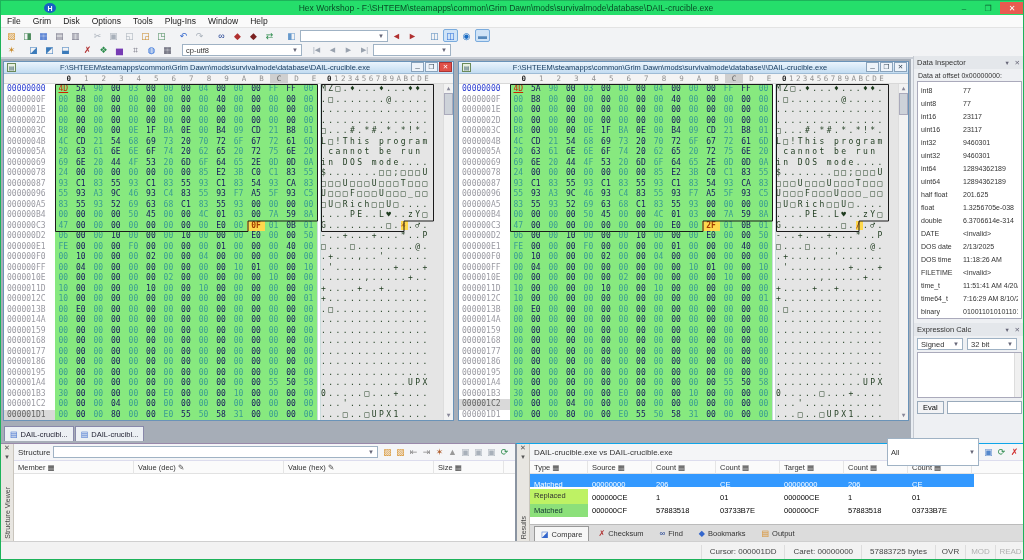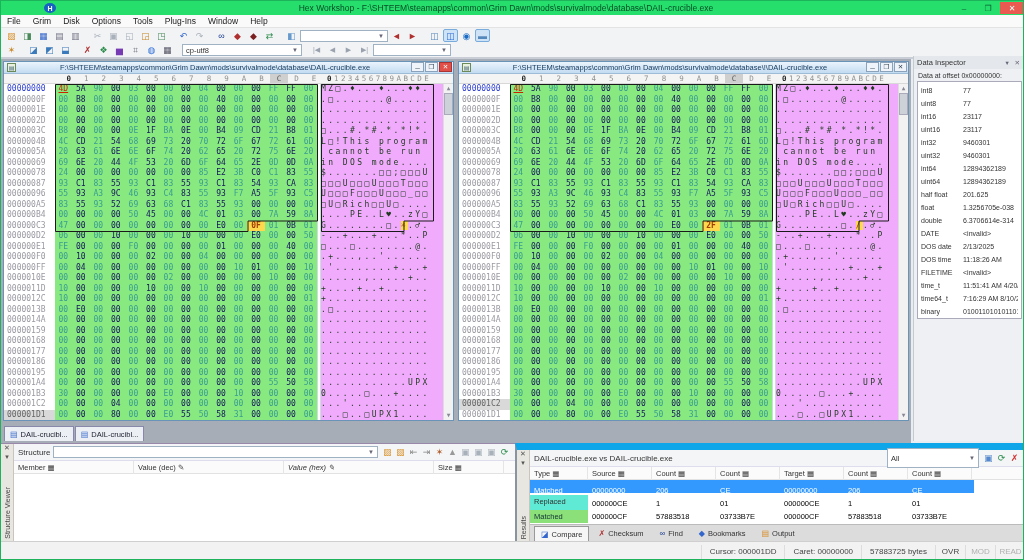--- a/index.html
+++ b/index.html
@@ -57,21 +57,21 @@
   .col-off div.first{color:#2a3bd0;}
   .col-off div.cur{background:#d9d9d9;color:#666;}
   .hexgrid{width:263px;background:#87e97f;position:relative;}
   .hexrow{height:10.5px;display:flex;}
   .hb{width:17.53px;text-align:center;line-height:10.5px;}
   .hb.ev{color:#3a9d92;}
   .hb.od{color:#15155e;}
   .hb.caret{color:#cc2200;text-decoration:underline;}
   .hb.diff{background:#ffd94d;color:#a33c00;font-weight:bold;}
   .gapcol{width:4px;background:#fff;border-left:1px solid #cdd;border-right:1px solid #cdd;}
-  .asciicol{width:135px;background:#f0abfc;position:relative;color:#1d3a1d;overflow:hidden;}
+  .asciicol{width:135px;background:#e5e5e5;position:relative;color:#1d3a1d;overflow:hidden;}
   .arow{height:10.5px;line-height:10.5px;letter-spacing:2.43px;white-space:pre;}
   .arow .diff{background:#ffd94d;color:#a33c00;}
   .selsvg{position:absolute;left:0;top:0;pointer-events:none;}
   .vscroll{flex:1;background:#f2f2f2;border-left:1px solid #ddd;display:flex;flex-direction:column;align-items:center;}
   .vscroll .sarr{font-size:6px;color:#889;height:9px;}
   .vscroll .sthumb{width:9px;height:22px;background:#cdd2d9;border:1px solid #aab;}
   .vscroll .spacer{flex:1;}
   
   #tabsrow{position:absolute;left:0;top:424px;width:910px;height:18px;background:#a6adb7;display:flex;align-items:flex-start;padding:1px 0 0 3px;gap:1px;}
   .doctab{height:15px;background:#ecf0f4;border:1px solid #88a;border-bottom:none;display:flex;align-items:center;
@@ -98,27 +98,27 @@
   .strip{width:13px;background:#e8e6e1;border-right:1px solid #c9c5bd;display:flex;flex-direction:column;align-items:center;font-size:7px;color:#555;}
   .strip .sx{height:9px;}
   .strip .vlabel{margin-top:auto;writing-mode:vertical-rl;transform:rotate(180deg);font-size:7px;color:#444;padding:2px 0;}
   #structures{width:514px;background:#fff;border-top:1px solid #98a;display:flex;}
   #struct-main{flex:1;display:flex;flex-direction:column;}
   .panelbar{height:17px;background:#f4f5f7;display:flex;align-items:center;font-size:8px;color:#333;padding:0 4px;gap:3px;border-bottom:1px solid #dde;}
   .panelbar .grow{flex:1;}
   .pico{font-size:9px;width:13px;text-align:center;}
   .colhead{height:13px;display:flex;font-size:7.5px;color:#333;background:#fbfbfb;border-bottom:1px solid #e2e2e2;align-items:flex-start;}
   .colhead span{padding-left:4px;border-right:1px solid #e5e5e5;height:13px;line-height:13px;}
-  #results{flex:1;background:#fff;border-top:7px solid #0ea5e9;border-left:2px solid #8a94a1;display:flex;}
+  #results{flex:1;background:#fff;border-top:1px solid #0ea5e9;border-left:2px solid #8a94a1;display:flex;}
   #res-main{flex:1;display:flex;flex-direction:column;}
   .res-row{display:flex;font-size:7.5px;height:13px;align-items:center;width:444px;}
   .res-row span{padding-left:4px;overflow:hidden;white-space:nowrap;margin-top:8px;}
   .rc0{width:58px;}.rc{width:64px;}
   .res-row.selected{background:#3399ff;color:#fff;}
-  .res-row .ty-rep{background:#5eead4;color:#333;height:17px;line-height:13px;}
+  .res-row .ty-rep{background:#bef264;color:#333;height:17px;line-height:13px;}
   .res-row .ty-mat{background:#8ce07a;color:#133;height:13px;line-height:13px;}
   #res-tabs{margin-top:auto;height:17px;background:#dcdcdc;border-top:1px solid #bbb;display:flex;align-items:flex-end;padding-left:4px;gap:2px;}
   .btab{height:15px;display:flex;align-items:center;gap:3px;font-size:7.5px;color:#333;padding:0 6px;border:1px solid transparent;}
   .btab.active{background:#f6f6f6;border:1px solid #999;border-bottom:none;}
   .btab .bicon{font-size:8px;}
   
   #statusbar{position:absolute;left:0;top:540px;width:1024px;height:20px;background:#f2f2f2;border-top:1px solid #cfcfcf;
     display:flex;align-items:center;font-size:8px;color:#444;}
   .sseg{border-left:1px solid #ddd;height:14px;display:flex;align-items:center;padding:0 8px;white-space:nowrap;}
   #sb-fill{flex:1;}
@@ -1619,20 +1619,43 @@
         </div>
         <div class="di-row">
           <span class="di-type">time64_t</span>
           <span class="di-val">7:16:29 AM 8/10/2...</span>
         </div>
         <div class="di-row">
           <span class="di-type">binary</span>
           <span class="di-val">0100110101011010...</span>
         </div>
       </div>
+    <div id="expr-panel">
+      <div class="dockhead">
+        <span>Expression Calc</span>
+        <span class="dh-btns">▾ ✕</span>
+      </div>
+      <div id="expr-combos">
+        <div class="combo" style="width:46px;">
+          <span>Signed</span>
+            <span class="arr">▼</span>
+        </div>
+        <div class="combo" style="width:50px;">
+          <span>32 bit</span>
+            <span class="arr">▼</span>
+        </div>
+      </div>
+      <div id="expr-area">
+          <div class="miniscroll"></div>
+        </div>
+      <div id="eval-row">
+        <div id="eval-btn">Eval</div>
+        <div id="eval-field"></div>
+      </div>
+    </div>
   </div>
 
   <div id="bottom">
     <div id="structures">
       <div class="strip">
         <span class="sx">✕</span>
         <span class="sx">▾</span>
         <span class="vlabel">Structure Viewer</span>
       </div>
       <div id="struct-main">
@@ -1651,37 +1674,37 @@
               <span class="pico" style="color: rgb(153, 153, 153);">▲</span>
               <span class="pico" style="color: rgb(168, 176, 186);">▣</span>
               <span class="pico" style="color: rgb(168, 176, 186);">▣</span>
               <span class="pico" style="color: rgb(168, 176, 186);">▣</span>
               <span class="pico" style="color: rgb(42, 138, 74);">⟳</span>
             </span>
         </div>
         <div class="colhead" id="struct-cols">
             <span style="width: 120px;">Member ▦</span>
             <span style="width: 150px;">Value (dec) ✎</span>
-            <span style="width: 150px; font-style: italic;">Value (hex) ✎</span>
+            <span style="width: 150px;">Value (hex) ✎</span>
             <span style="width: 70px;">Size ▦</span>
           </div>
         <div style="flex:1;background:#fff;"></div>
       </div>
     </div>
     <div id="results">
       <div class="strip">
         <span class="sx">✕</span>
         <span class="sx">▾</span>
         <span class="vlabel">Results</span>
       </div>
       <div id="res-main">
         <div class="panelbar">
           <span>DAIL-crucible.exe vs DAIL-crucible.exe</span>
           <span class="grow"></span>
-          <div class="combo" style="width:92px;height:20px;">
+          <div class="combo" style="width:92px;height:28px;">
             <span>All</span>
               <span class="arr">▼</span>
           </div>
           <span id="res-icons" style="display:flex;">
               <span class="pico" style="color: rgb(85, 136, 204);">▣</span>
               <span class="pico" style="color: rgb(42, 138, 74);">⟳</span>
               <span class="pico" style="color: rgb(208, 48, 48);">✗</span>
             </span>
         </div>
         <div class="colhead" id="res-cols">

